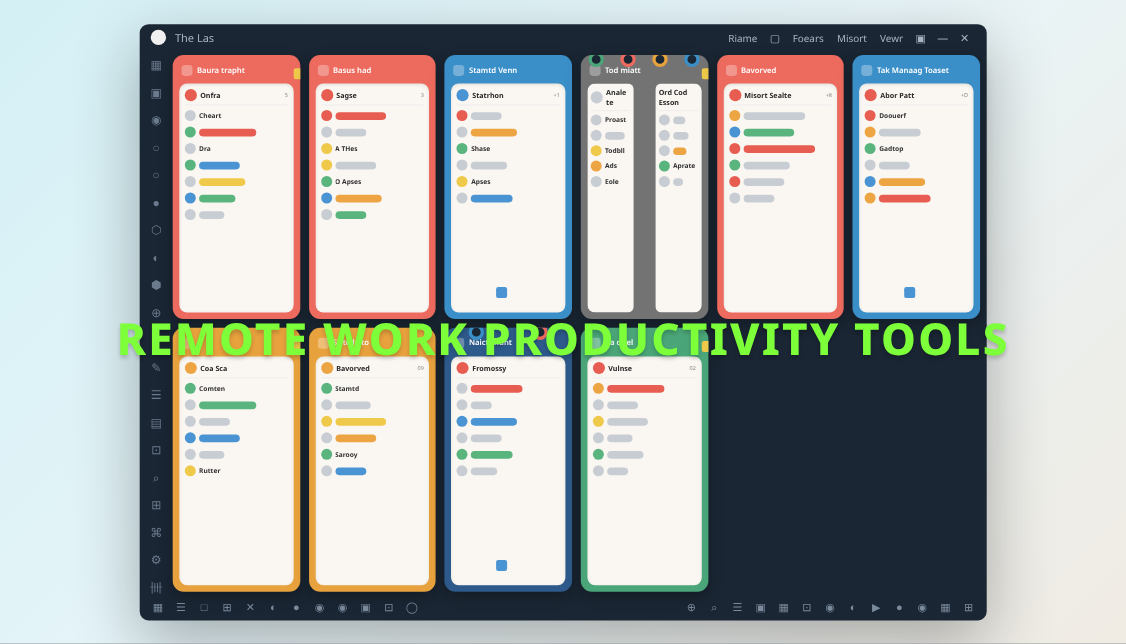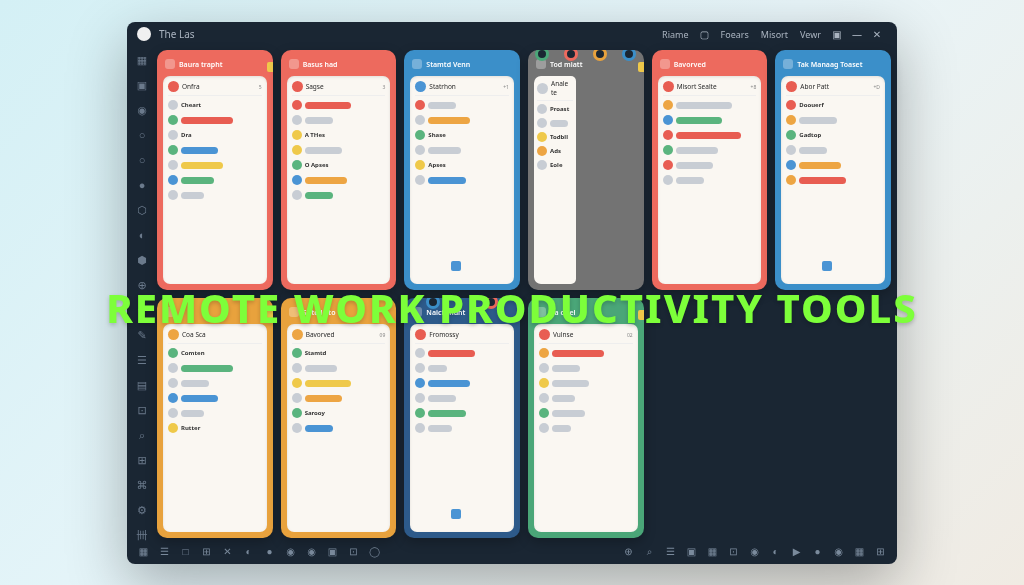--- a/index.html
+++ b/index.html
@@ -18,21 +18,21 @@
 .card{border-radius:10px;padding:6px;display:flex;flex-direction:column;box-shadow:0 4px 12px rgba(0,0,0,0.25);position:relative;overflow:hidden}
 .card-head{height:16px;display:flex;align-items:center;font-size:7px;font-weight:600;color:#fff;padding:0 2px;margin-bottom:4px}
 .card-head-icon{width:10px;height:10px;background:rgba(255,255,255,0.3);border-radius:3px;margin-right:4px}
 .card-inner{flex:1;background:#faf7f2;border-radius:7px;padding:5px;display:flex;flex-direction:column;gap:3px;overflow:hidden;box-shadow:inset 0 1px 3px rgba(0,0,0,0.1)}
 .row{display:flex;align-items:center;gap:3px;height:12px}
 .pill{width:10px;height:10px;border-radius:50%;flex-shrink:0}
 .bar{height:7px;border-radius:4px}
 .lbl{font-size:6px;font-weight:700;color:#333;flex:1;white-space:nowrap;overflow:hidden}
 .hdr-row{display:flex;align-items:center;gap:3px;padding-bottom:3px;border-bottom:1px solid #eee}
 .hdr-dot{width:11px;height:11px;border-radius:50%}
-.hdr-txt{font-size:6.5px;font-weight:400;color:#2a2a2a;flex:1}
+.hdr-txt{font-size:6.5px;font-weight:700;color:#2a2a2a;flex:1}
 .hdr-meta{font-size:5px;color:#888}
 .sticker{position:absolute;width:10px;height:10px;border-radius:2px}
 .bg-red{background:#ed6a5e}.bg-blue{background:#3b8fc9}.bg-green{background:#4aa678}.bg-teal{background:#737373}.bg-orange{background:#e8a23d}.bg-navy{background:#2d5a8a}
 .c-red{background:#e85d52}.c-blue{background:#4a94d4}.c-green{background:#5ab47e}.c-orange{background:#eda543}.c-yellow{background:#efc94a}.c-gray{background:#c8cdd4}
 .knob-row{position:absolute;top:-3px;left:0;right:0;display:flex;justify-content:space-around}
 .knob{width:14px;height:14px;background:#1a2633;border:3px solid;border-radius:50%}
 .bottombar{height:26px;display:flex;align-items:center;padding:0 10px;gap:8px}
 .bb-icon{width:13px;height:13px;color:#7a8a9c;display:flex;align-items:center;justify-content:center;font-size:10px;cursor:pointer}
 .bb-spacer{flex:1}
 .overlay-text{position:absolute;left:0;right:0;top:280px;text-align:center;font-size:40px;font-weight:800;letter-spacing:2px;color:#7dff3a;pointer-events:none;z-index:100;text-shadow:0 2px 4px rgba(0,0,0,0.2)}
@@ -233,20 +233,45 @@
                 </div>
                 <div class="row">
                   <div class="pill c-orange"></div>
                   <div class="lbl">Ads</div>
                 </div>
                 <div class="row">
                   <div class="pill c-gray"></div>
                   <div class="lbl">Eole</div>
                 </div>
               </div>
+              <div class="sub">
+                <div class="hdr-row">
+                  <div class="hdr-txt">Ord Cod Esson</div>
+                </div>
+                <div class="row">
+                  <div class="pill c-gray"></div>
+                  <div class="bar c-gray" style="width: 30%;"></div>
+                </div>
+                <div class="row">
+                  <div class="pill c-gray"></div>
+                  <div class="bar c-gray" style="width: 40%;"></div>
+                </div>
+                <div class="row">
+                  <div class="pill c-gray"></div>
+                  <div class="bar c-orange" style="width: 35%;"></div>
+                </div>
+                <div class="row">
+                  <div class="pill c-green"></div>
+                  <div class="lbl">Aprate</div>
+                </div>
+                <div class="row">
+                  <div class="pill c-gray"></div>
+                  <div class="bar c-gray" style="width: 25%;"></div>
+                </div>
+              </div>
             </div>
             <div class="sticker" style="top: 5%; left: 95%; background: rgb(239, 201, 74);"></div>
           </div>
           <div class="card bg-red">
             <div class="card-head">
               <div class="card-head-icon"></div>
               <span>Bavorved</span>
             </div>
             <div class="card-inner">
               <div class="hdr-row">

